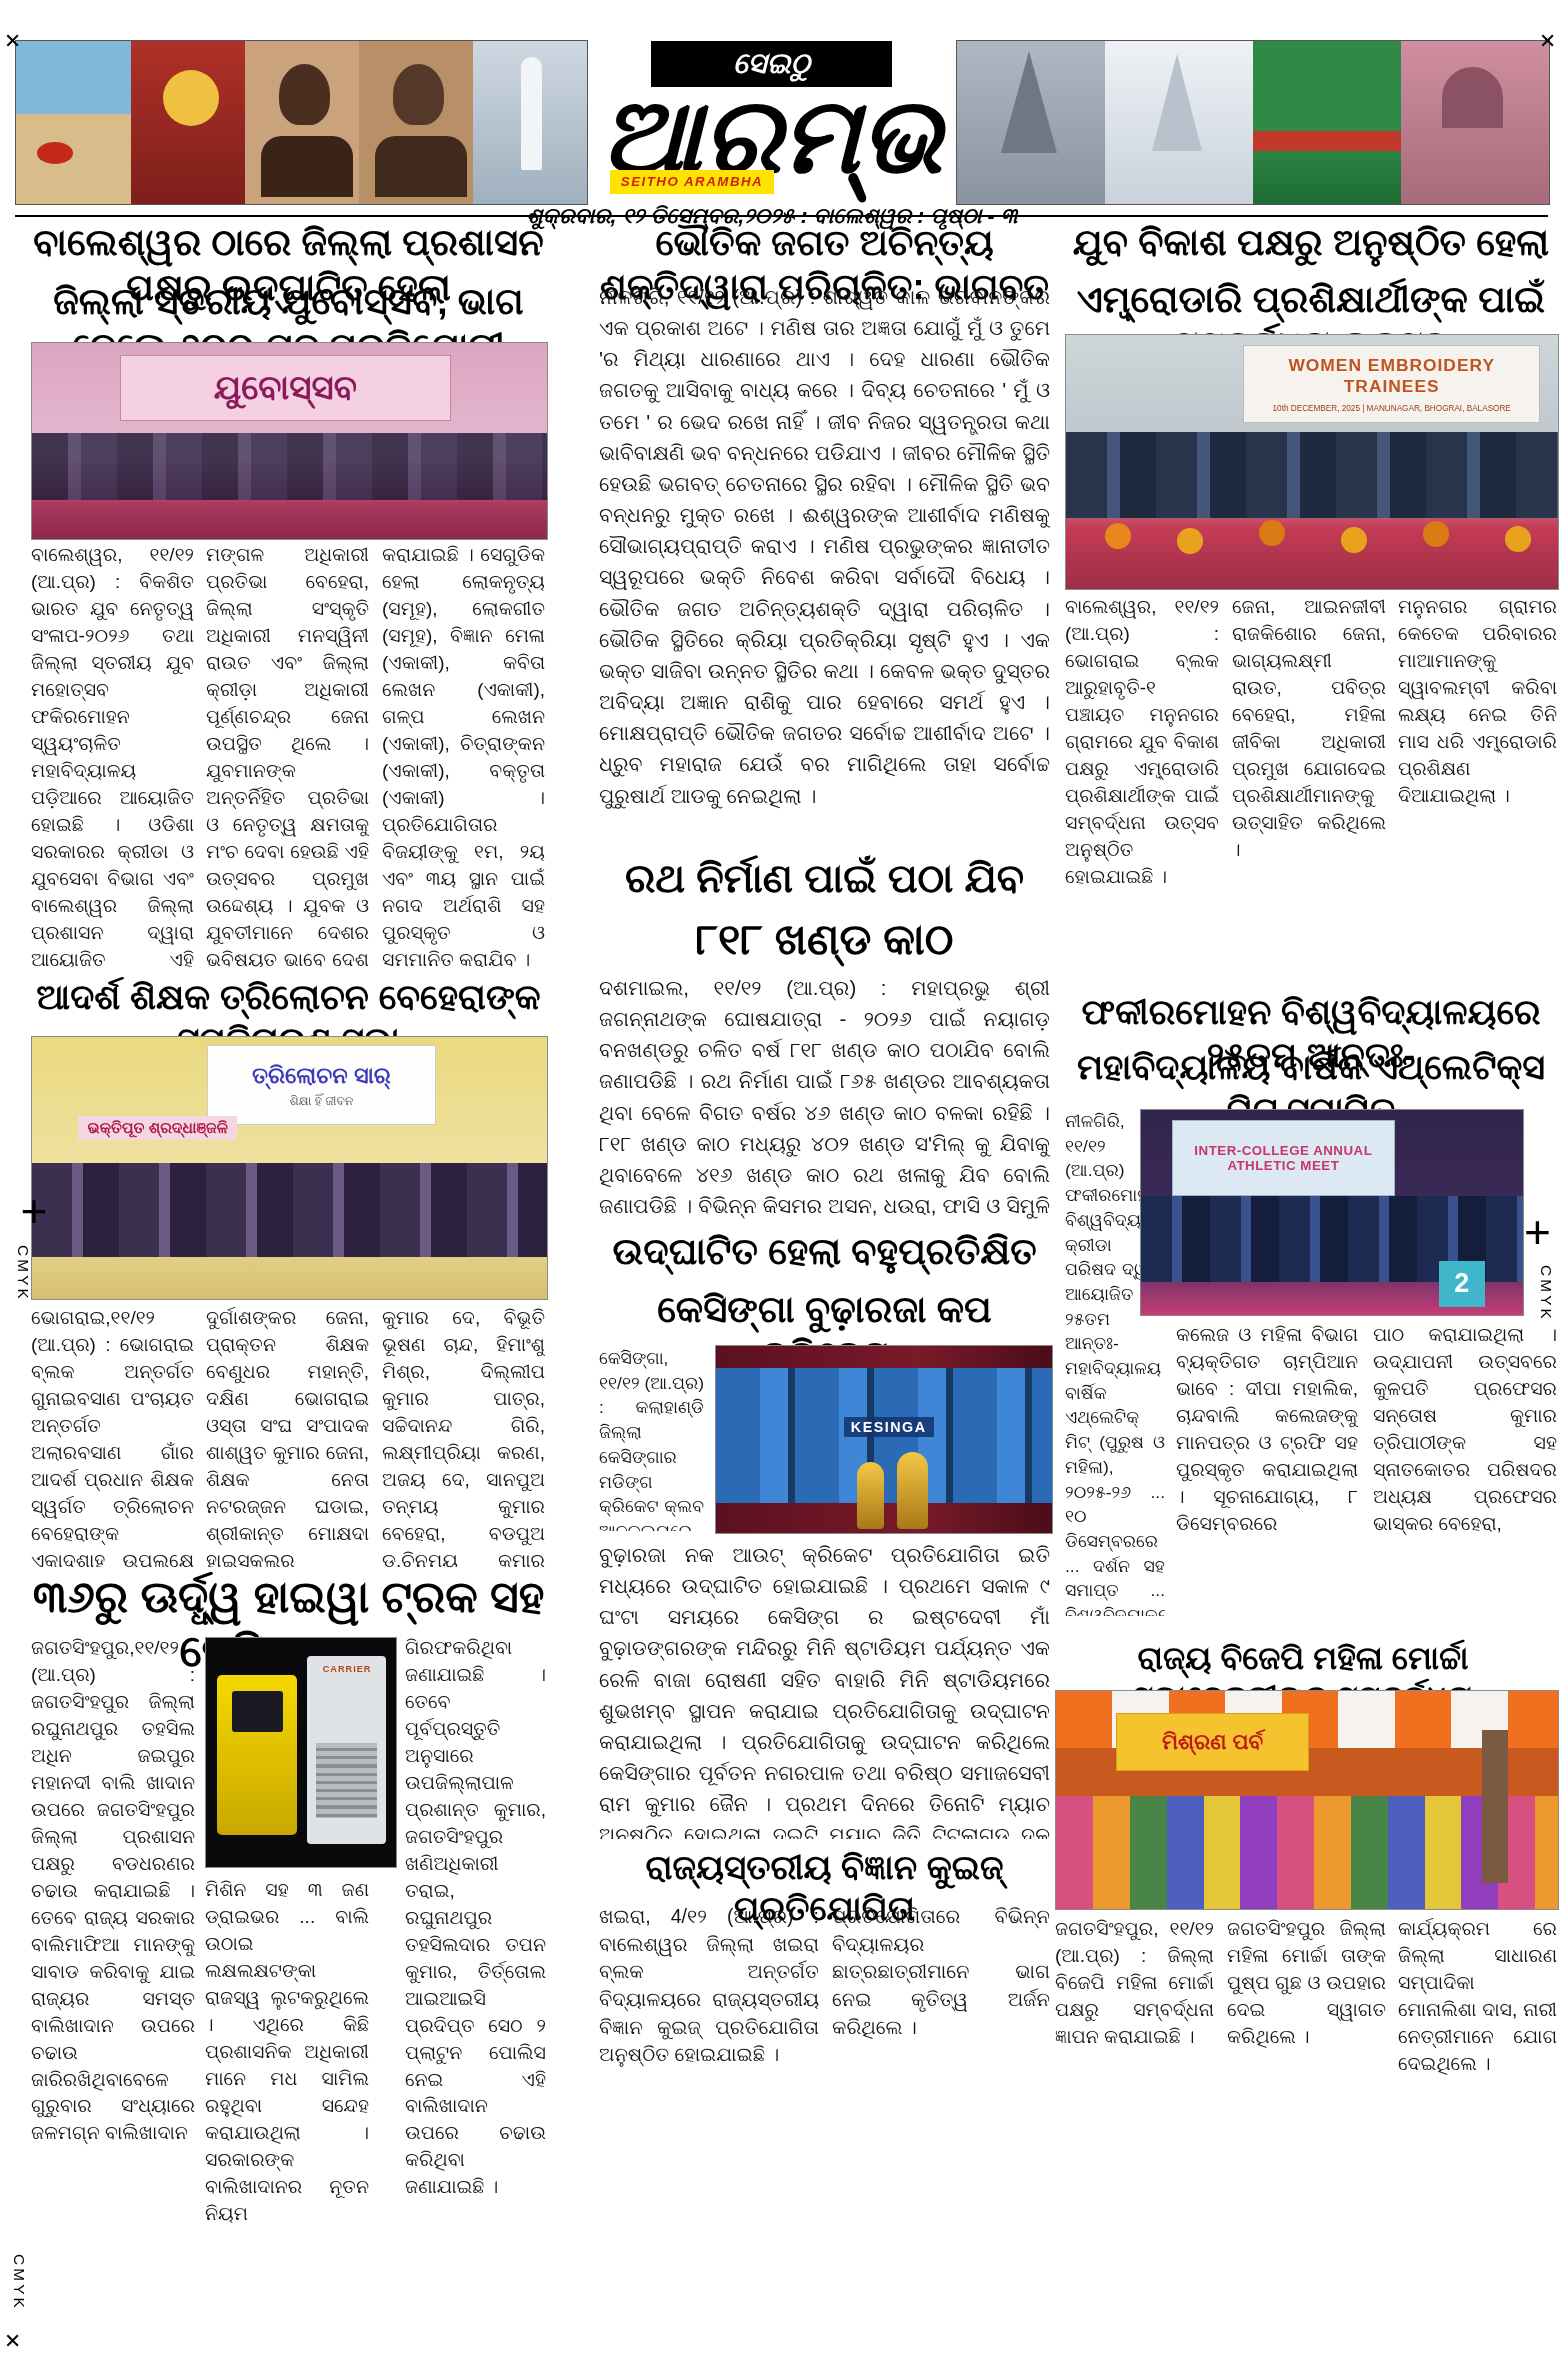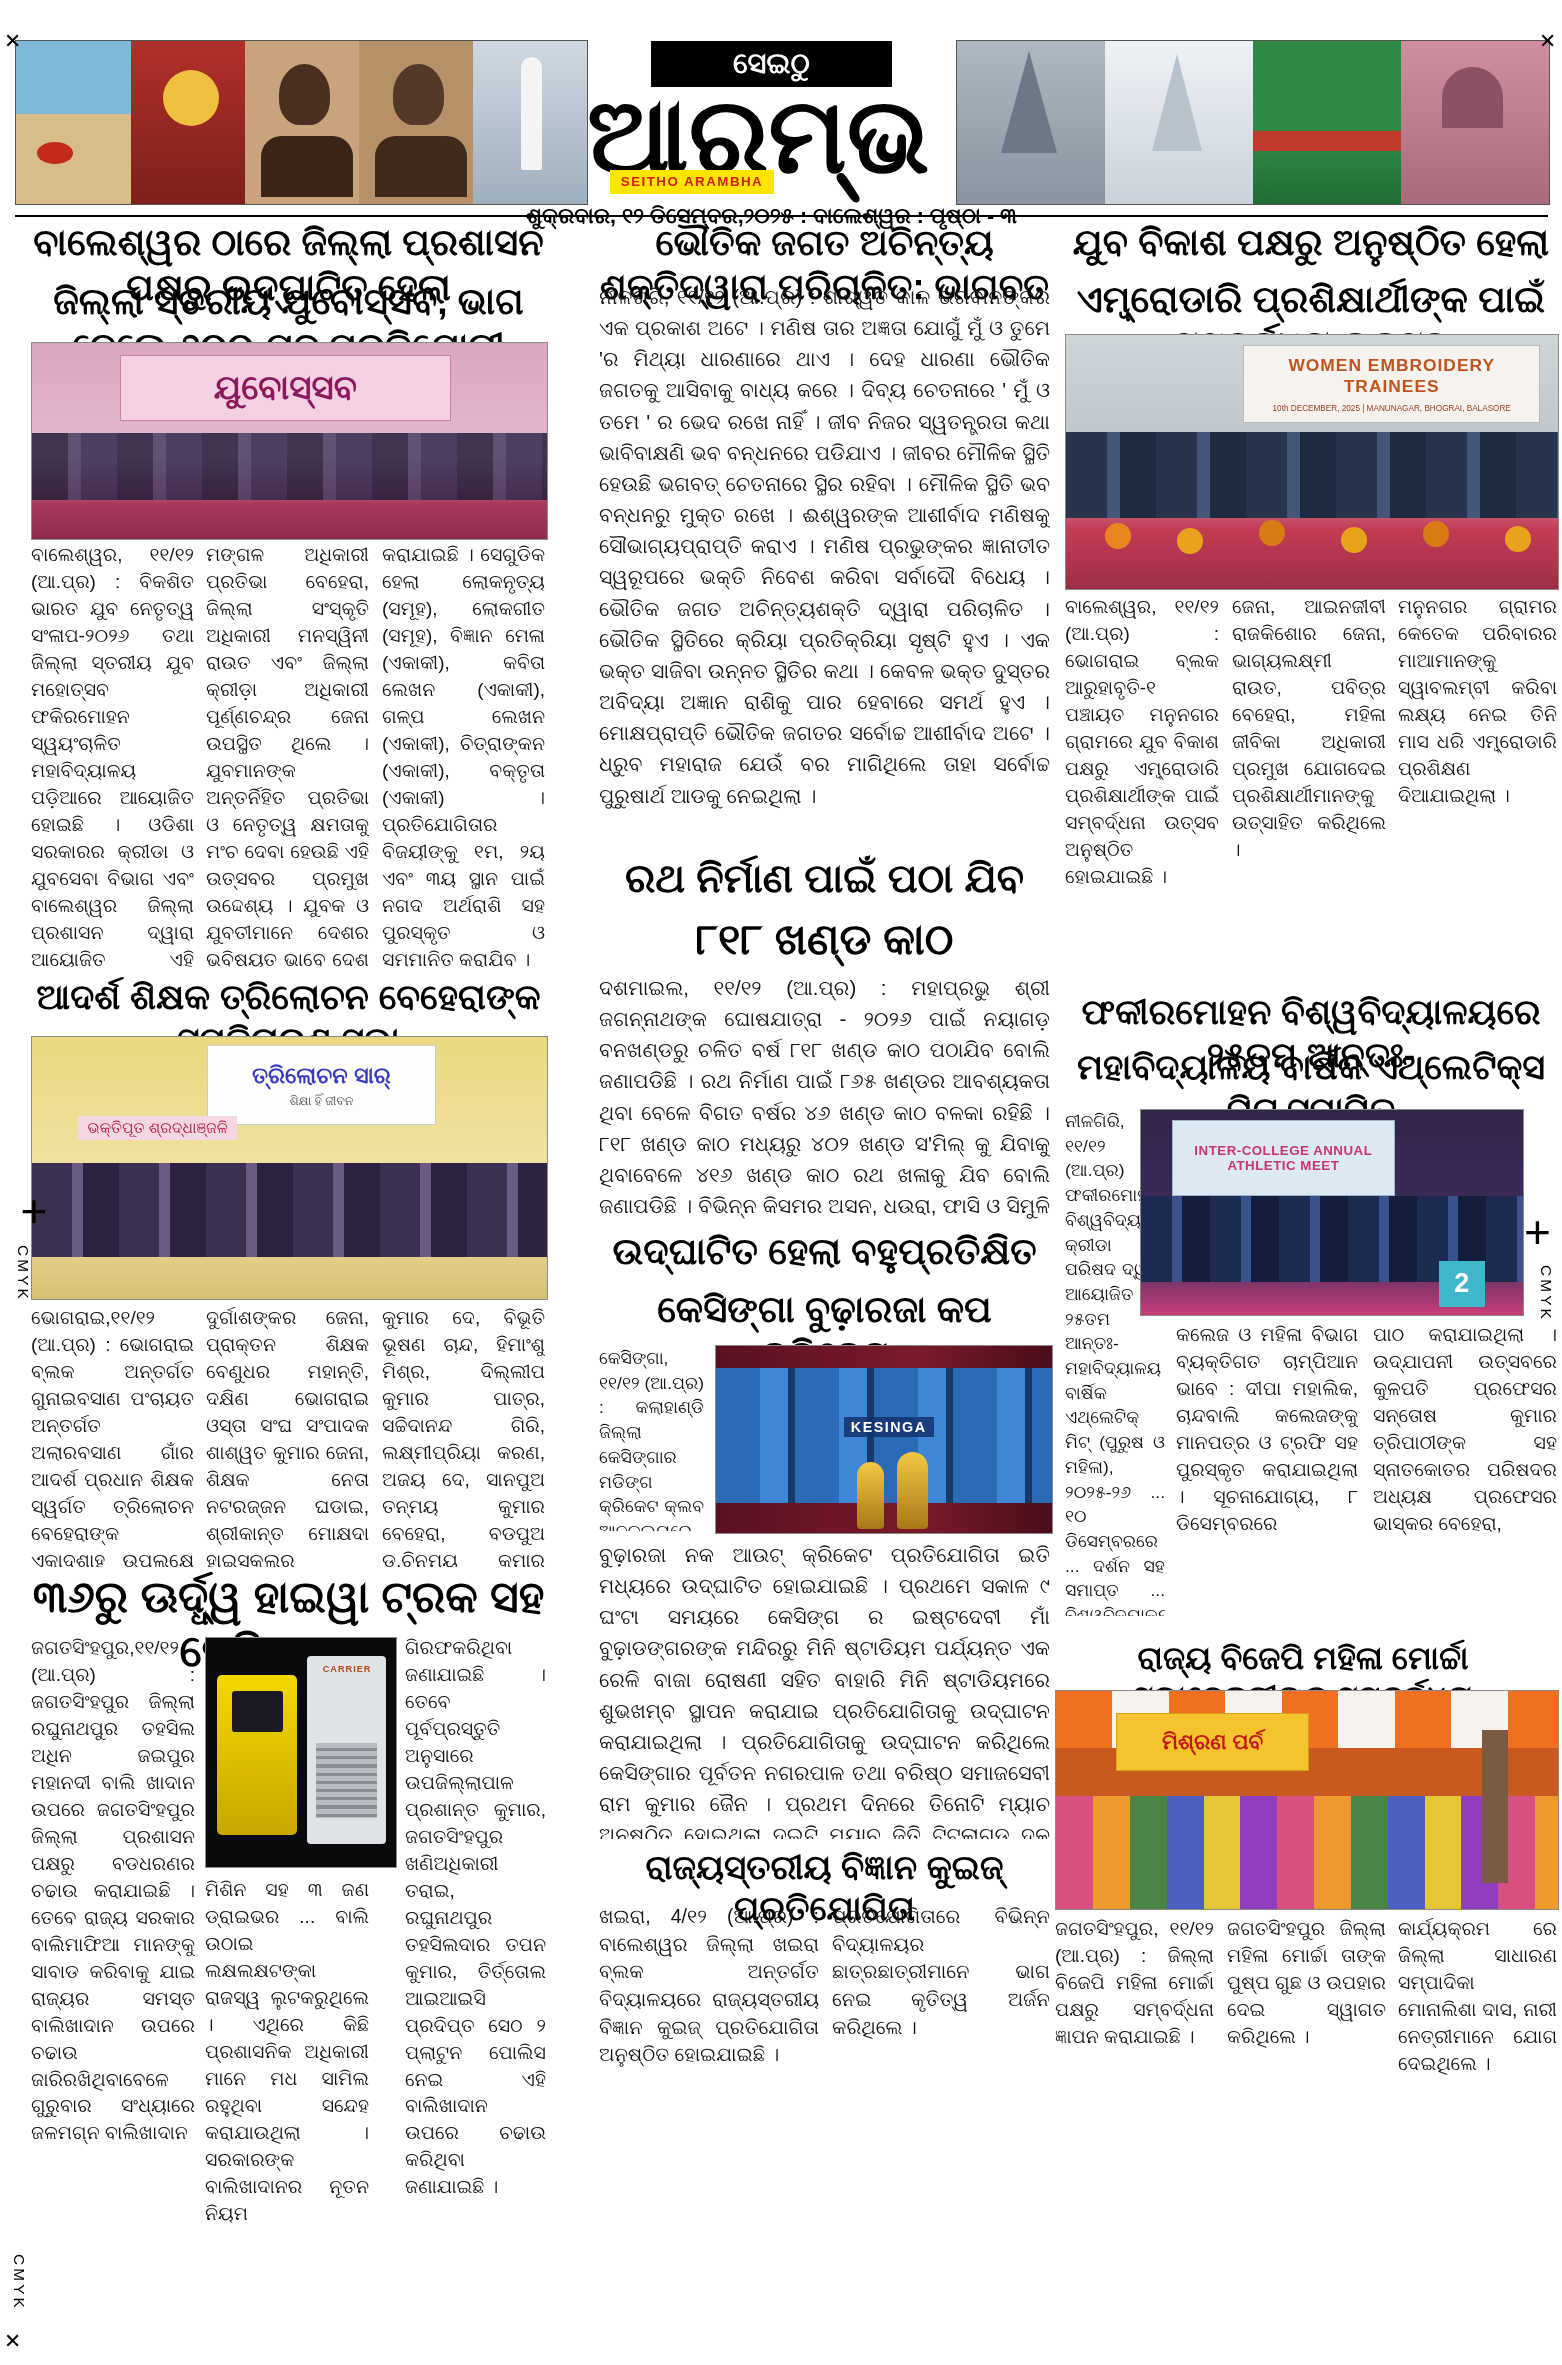--- a/index.html
+++ b/index.html
@@ -40,21 +40,21 @@
       <div style="background:#b89068;">
         <div class="abs" style="left:30%;top:14%;width:51px;height:61px;background:#54382a;border-radius:50% 50% 40% 40%;"></div>
         <div class="abs" style="left:14%;top:58%;width:92px;height:61px;background:#402a1c;border-radius:20.5px 20.5px 0 0;"></div>
       </div>
       <div style="background:linear-gradient(#cfd8e2,#9fb0be);">
         <div class="abs" style="left:42%;top:10%;width:20.5px;height:113px;background:#f2f4f6;border-radius:10.2px 10.2px 2px 2px;"></div>
       </div>
     </div>
   </div>
 
-  <div class="abs" style="left:587px;top:36px;width:369px;height:177px;text-align:left;">
+  <div class="abs" style="left:587px;top:36px;width:369px;height:177px;text-align:center;font-style:italic;">
     <div class="abs" style="left:64px;top:5.1px;width:241px;height:46px;background:#000;color:#fff;display:flex;align-items:center;justify-content:center;font-size:29px;font-weight:700;">
         <span>ସେଇଠୁ</span>
       </div>
     <div class="abs" style="left:0;top:45px;width:369px;font-size:105px;font-weight:900;line-height:1.05;color:#000;">ଆରମ୍ଭ</div>
     <div class="abs" style="left:23px;top:134px;width:164px;height:23.6px;background:#ffe400;color:#d02010;font-size:13.3px;font-weight:700;display:flex;align-items:center;justify-content:center;letter-spacing:1.5px;z-index:3;">
         <span>SEITHO ARAMBHA</span>
       </div>
     <div class="abs" style="left:-61px;top:168px;width:492px;font-size:21.5px;font-weight:700;color:#000;">ଶୁକ୍ରବାର, ୧୨ ଡିସେମ୍ବର,୨୦୨୫ : ବାଲେଶ୍ୱର : ପୃଷ୍ଠା - ୩</div>
   </div>
 
@@ -107,21 +107,21 @@
   <div class="abs body-text" style="left:1232px;top:594px;width:154px;height:382px;">ଜେନା, ଆଇନଜୀବୀ ରାଜକିଶୋର ଜେନା, ଭାଗ୍ୟଲକ୍ଷ୍ମୀ ରାଉତ, ପବିତ୍ର ବେହେରା, ମହିଳା ଜୀବିକା ଅଧିକାରୀ ପ୍ରମୁଖ ଯୋଗଦେଇ ପ୍ରଶିକ୍ଷାର୍ଥୀମାନଙ୍କୁ ଉତ୍ସାହିତ କରିଥିଲେ ।</div>
   <div class="abs body-text" style="left:1398px;top:594px;width:159px;height:382px;">ମନୁନଗର ଗ୍ରାମର କେତେକ ପରିବାରର ମାଆମାନଙ୍କୁ ସ୍ୱାବଲମ୍ବୀ କରିବା ଲକ୍ଷ୍ୟ ନେଇ ତିନି ମାସ ଧରି ଏମ୍ବ୍ରୋଡାରି ପ୍ରଶିକ୍ଷଣ ଦିଆଯାଇଥିଲା ।</div>
 
   <div class="abs headline" style="left:31px;top:976px;width:515px;font-size:35px;">ଆଦର୍ଶ ଶିକ୍ଷକ ତ୍ରିଲୋଚନ ବେହେରାଙ୍କ ସ୍ମୃତିଚାରଣ ସଭା</div>
   <div class="photo" style="left:31px;top:1036px;width:515px;height:262px;background:linear-gradient(#ead97f 0%,#f0e3a8 60%,#d8c070 100%);">
     <div class="banner" style="left:34%;top:3%;width:44%;height:30%;background:#fdfdfb;border-color:#ccc;">
       <span style="color:#3a3ac0;font-size:22.5px;font-weight:800;">ତ୍ରିଲୋଚନ ସାର୍</span>
       <span style="color:#555;font-size:12.3px;margin-top:5.1px;">ଶିକ୍ଷା ହିଁ ଜୀବନ</span>
     </div>
     <div class="abs" style="left:9%;top:30%;padding:3.1px 9.2px;background:#f3d7e2;">
-      <span style="color:#b01848;font-size:15.4px;font-weight:400;">ଭକ୍ତିପୂତ ଶ୍ରଦ୍ଧାଞ୍ଜଳି</span>
+      <span style="color:#b01848;font-size:15.4px;font-weight:700;">ଭକ୍ତିପୂତ ଶ୍ରଦ୍ଧାଞ୍ଜଳି</span>
     </div>
     <div class="crowd-dark" style="top:48%;height:36%;background:repeating-linear-gradient(90deg,#3c3050 0 40px,#6a5a84 40px 51px,#2c2240 51px 87px);"></div>
   </div>
   <div class="abs body-text" style="left:31px;top:1305px;width:163px;height:262px;">ଭୋଗରାଇ,୧୧/୧୨ (ଆ.ପ୍ର) : ଭୋଗରାଇ ବ୍ଲକ ଅନ୍ତର୍ଗତ ଗୁନାଇବସାଣ ପଂଚାୟତ ଅନ୍ତର୍ଗତ ଅଲାରବସାଣ ଗାଁର ଆଦର୍ଶ ପ୍ରଧାନ ଶିକ୍ଷକ ସ୍ୱର୍ଗତ ତ୍ରିଲୋଚନ ବେହେରାଙ୍କ ଏକାଦଶାହ ଉପଲକ୍ଷେ ତାଙ୍କ ବାସଭବନରେ ଏକ ସ୍ମୃତିଚାରଣ ସଭା ଅନୁଷ୍ଠିତ ହୋଇଯାଇଛି । ଆୟୋଜିତ ସଭାରେ ପ୍ରାକ୍ତନ ପ୍ରଧାନଶିକ୍ଷକ ଗୋପାଳ ଚନ୍ଦ୍ର ସାହୁ ଅଧ୍ୟକ୍ଷତା କରିଥିଲେ । ସମ୍ମାନନୀୟ ଅତିଥିଭାବେ ଅବସରପ୍ରାପ୍ତ ପ୍ରଧାନଶିକ୍ଷକ ଲକ୍ଷ୍ମୀକାନ୍ତ ପ୍ରଧାନ, ଅବସରପ୍ରାପ୍ତ ବିଜ୍ଞାନ ଶିକ୍ଷକ</div>
   <div class="abs body-text" style="left:206px;top:1305px;width:163px;height:262px;">ଦୁର୍ଗାଶଙ୍କର ଜେନା, ପ୍ରାକ୍ତନ ଶିକ୍ଷକ ବେଣୁଧର ମହାନ୍ତି, ଦକ୍ଷିଣ ଭୋଗରାଇ ଓସ୍ତା ସଂଘ ସଂପାଦକ ଶାଶ୍ୱତ କୁମାର ଜେନା, ଶିକ୍ଷକ ନେତା ନଟରଜ୍ଜନ ଘଡାଇ, ଶ୍ରୀକାନ୍ତ ମୋକ୍ଷଦା ହାଇସ୍କୁଲର ପ୍ରଧାନଶିକ୍ଷକ ଗୋପାଳ ଚନ୍ଦ୍ର ମହାନ୍ତି, ବ୍ଲକ ବିଜେଡି ସଭାପତି ରମାକାନ୍ତ କରଣ, ଅବସରପ୍ରାପ୍ତ ପ୍ରଧାନଶିକ୍ଷକ ଡ.ସନ୍ତୋଷ କୁମାର ପାତ୍ର, ୩୩ ନଂ ଜିଲ୍ଲାପରିଷଦ ସଦସ୍ୟ ସନ୍ତୋଷ କୁମାର ଜେନା, ପରମାନନ୍ଦ ଅଗସ୍ତି, ବରିଷ୍ଠ ସାମ୍ବାଦିକ ପ୍ରଦୀପ କୁମାର ଦାସ, ବିକାଶ ପାଣିଗ୍ରାହୀ, ସମାଜସେବୀ ଅଜୟ</div>
   <div class="abs body-text" style="left:382px;top:1305px;width:163px;height:262px;">କୁମାର ଦେ, ବିଭୂତି ଭୂଷଣ ଚାନ୍ଦ, ହିମାଂଶୁ ମିଶ୍ର, ଦିଲ୍ଲୀପ କୁମାର ପାତ୍ର, ସଚ୍ଚିଦାନନ୍ଦ ଗିରି, ଲକ୍ଷ୍ମୀପ୍ରିୟା କରଣ, ଅଜୟ ଦେ, ସାନପୁଅ ତନ୍ମୟ କୁମାର ବେହେରା, ବଡପୁଅ ଡ.ଚିନ୍ମୟ କୁମାର ବେହେରା ପ୍ରମୁଖ ଯୋଗଦେଇ ଏକଧାରରେ ଜଣେ ବିଜ୍ଞ ଆଦର୍ଶ ଶିକ୍ଷକ ଓ ପ୍ରବୀଣ, ନିର୍ଭୀକ ଆଧ୍ୟାତ୍ମିକ ଚେତନାର ଜଣେ ଅସାଧାରଣ ଶିକ୍ଷକ ଭାବେ ସୁନାମ ଅର୍ଜନ କରିଥିଲେ । ତାଙ୍କ ବିୟୋଗରେ ଶିକ୍ଷା ଜଗତରେ ଅପୁରଣୀୟ କ୍ଷତି ହୋଇଛି ବୋଲି କହିଥିଲେ । ଶେଷରେ ରବିନ୍ଦ୍ର କୁମାର ବେହେରା ଧନ୍ୟବଦା ଦେଇଥିଲେ ।</div>
 
   <div class="abs headline" style="left:599px;top:854px;width:451px;font-size:40px;">ରଥ ନିର୍ମାଣ ପାଇଁ ପଠା ଯିବ</div>
   <div class="abs headline" style="left:599px;top:913px;width:451px;font-size:43px;">୮୧୮ ଖଣ୍ଡ କାଠ</div>
   <div class="abs wide-text" style="left:599px;top:972px;width:451px;height:250px;">ଦଶମାଇଲ, ୧୧/୧୨ (ଆ.ପ୍ର) : ମହାପ୍ରଭୁ ଶ୍ରୀ ଜଗନ୍ନାଥଙ୍କ ଘୋଷଯାତ୍ରା - ୨୦୨୬ ପାଇଁ ନୟାଗଡ଼ ବନଖଣ୍ଡରୁ ଚଳିତ ବର୍ଷ ୮୧୮ ଖଣ୍ଡ କାଠ ପଠାଯିବ ବୋଲି ଜଣାପଡିଛି । ରଥ ନିର୍ମାଣ ପାଇଁ ୮୬୫ ଖଣ୍ଡର ଆବଶ୍ୟକତା ଥିବା ବେଳେ ବିଗତ ବର୍ଷର ୪୬ ଖଣ୍ଡ କାଠ ବଳକା ରହିଛି । ୮୧୮ ଖଣ୍ଡ କାଠ ମଧ୍ୟରୁ ୪୦୨ ଖଣ୍ଡ ସ'ମିଲ୍ କୁ ଯିବାକୁ ଥିବାବେଳେ ୪୧୬ ଖଣ୍ଡ କାଠ ରଥ ଖଳାକୁ ଯିବ ବୋଲି ଜଣାପଡିଛି । ବିଭିନ୍ନ କିସମର ଅସନ, ଧଉରା, ଫାସି ଓ ସିମୁଳି କାଠ ପଠାଯିବ । ସେହିଭଳି ପ୍ରଭୁ ଲିଙ୍ଗରାଜଙ୍କ ଅଶୋକାଷ୍ଟମୀ ରଥଯାତ୍ରା ପାଇଁ ରଥ ନିର୍ମାଣ ନିମନ୍ତେ ୩୫ ଖଣ୍ଡ କାଠ ପଠାଯିବ ବୋଲି ବିଭାଗୀୟ ସୂତ୍ରରୁ ଜଣାପଡିଛି । ସୂଚନା ଯୋଗ୍ୟ ଯେ, ପ୍ରଭୁ ଜଗନ୍ନାଥଙ୍କର ବିଶ୍ୱ ପ୍ରସିଦ୍ଧ ଘୋଷଯାତ୍ରା ଜୁଲାଇ ୧୬ ରେ ଅନୁଷ୍ଠିତ ହେବାକୁ ଥିବା ବେଳେ ପ୍ରଭୁ ଲିଙ୍ଗରାଜଙ୍କର ଅଶୋକାଷ୍ଟମୀ ରଥଯାତ୍ରା ମାର୍ଚ୍ଚ ୨୬ ତାରିଖରେ ଅନୁଷ୍ଠିତ ହେବ ।</div>

